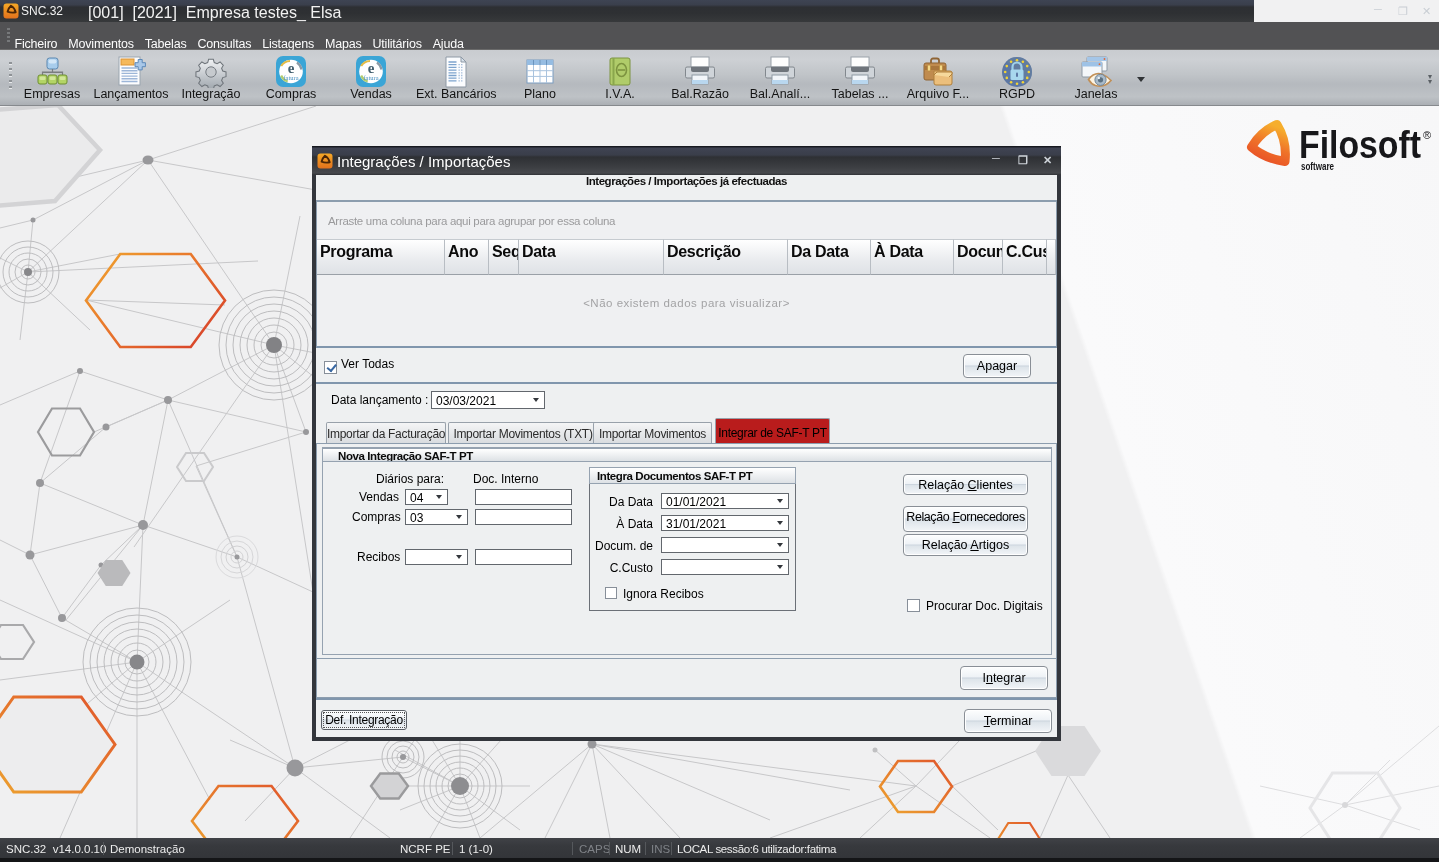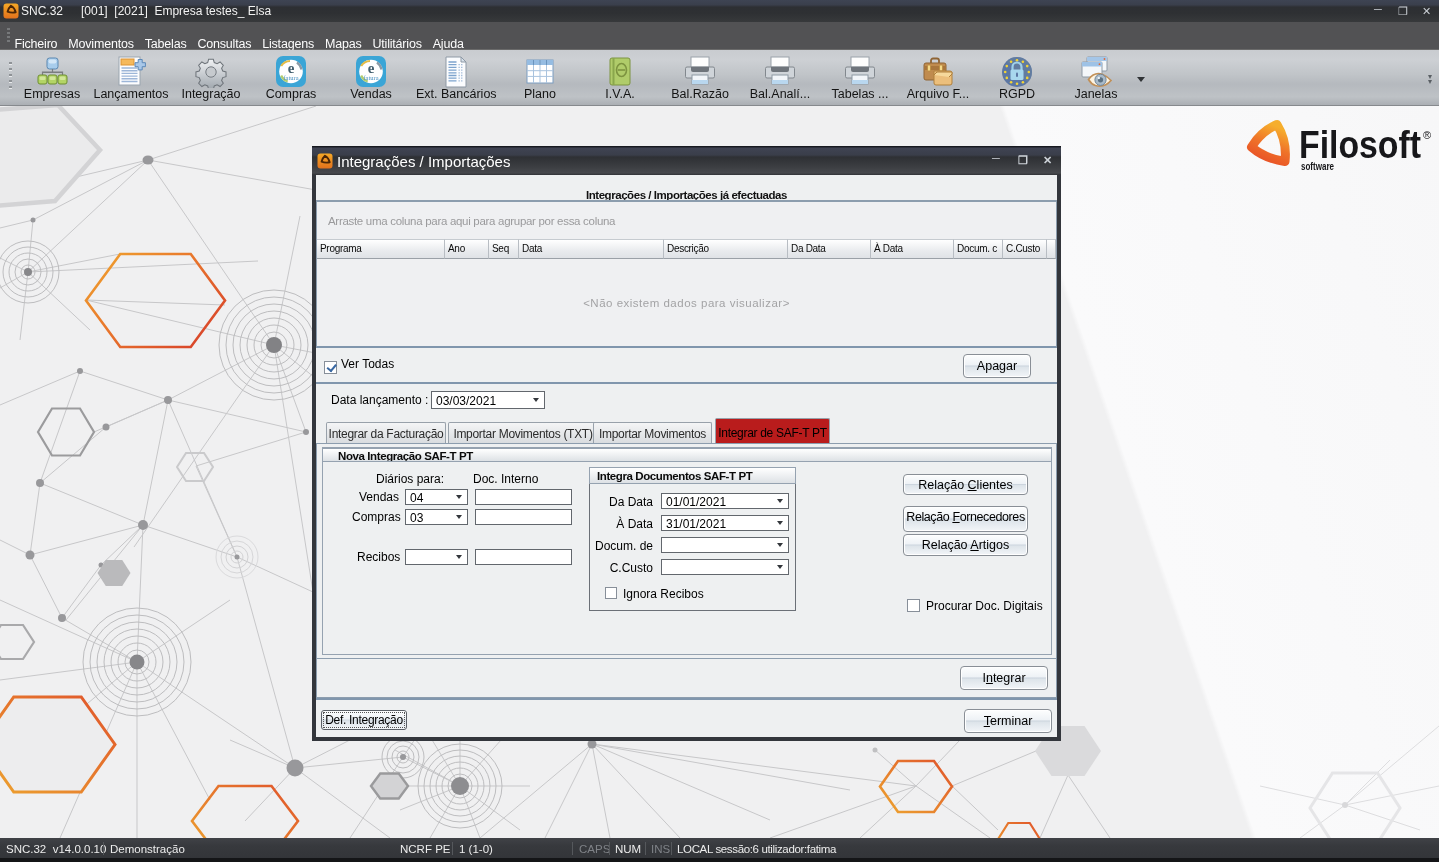--- a/index.html
+++ b/index.html
@@ -1,25 +1,25 @@
 <!DOCTYPE html>
 <html><head>
 <meta charset="utf-8">
 <style>
   * { margin:0; padding:0; box-sizing:border-box; }
   html,body { width:1439px; height:862px; overflow:hidden; font-family:"Liberation Sans",sans-serif; }
   #app { position:relative; width:1439px; height:862px; background:#f1f1f2; }
 
   
-  #titlebar { position:absolute; left:0; top:0; width:1439px; height:22px;
+  #titlebar { position:absolute; left:0; top:0; width:1254px; height:22px;
     background:linear-gradient(180deg,#3e4453 0%,#3a3f4c 22%,#2d2f33 32%,#2e3033 60%,#37393b 100%);
     color:#fff; }
   #titlebar .appicon { position:absolute; left:3px; top:3px; width:16px; height:16px; }
   #titlebar .t1 { position:absolute; left:21px; top:4px; font-size:12px; color:#f2f2f2; }
-  #titlebar .t2 { position:absolute; left:81px; top:4px; font-size:12px; color:#f2f2f2; }
+  #titlebar .t2 { position:absolute; left:88px; top:4px; font-size:16px; color:#f2f2f2; }
   .winbtns span { position:absolute; color:#c9ced4; font-size:11px; line-height:14px; top:4px; }
 
   
   #menubar { position:absolute; left:0; top:22px; width:1439px; height:28px; background:#525254;
     border-bottom:1px solid #6a6a6a; color:#fdfdfd; font-size:13px; }
   #menubar .grip { position:absolute; left:7px; top:6px; width:3px; height:16px;
     background:repeating-linear-gradient(180deg,#77797b 0 2px,#525254 2px 4px); }
   #menubar .items { position:absolute; left:9px; top:1px; height:28px; display:flex; align-items:flex-end; font-size:12.5px; letter-spacing:-0.2px; }
   #menubar .items span { padding:0 5.5px; }
 
@@ -48,31 +48,31 @@
   
   #dlg { position:absolute; left:312px; top:40px; width:749px; height:595px;
     background:#33363c; }
   #dlg .dtitle { position:absolute; left:0; top:0; width:749px; height:29px;
     background:linear-gradient(180deg,#171920 0%,#171920 3%,#3f4352 7%,#3a3e4a 31%,#2e3034 38%,#3b3d41 70%,#47494d 93%,#303236 100%); }
   #dlg .dtitle .txt { position:absolute; left:25px; top:7px; color:#fff; font-size:15px; }
   #dlg .dtitle .dicon { position:absolute; left:5px; top:7px; width:16px; height:16px; }
   #dlg .dbtns span { position:absolute; color:#ccd1d7; font-size:11px; font-weight:bold; line-height:13px; top:8px; }
   #dlgc { position:absolute; left:4px; top:29px; width:741px; height:562px; background:#eef0f1; }
 
-  .hdrline { position:absolute; left:0px; top:14px; width:741px; height:18px; text-align:center;
+  .hdrline { position:absolute; left:0px; top:0; width:741px; height:18px; text-align:center;
     font-weight:bold; font-size:11.5px; letter-spacing:-0.45px; color:#111; }
 
   
   #gridpanel { position:absolute; left:0px; top:25px; width:741px; height:148px;
     background:#eff0f2; border:1px solid #8c9dae; border-top:2px solid #8c9dae; border-bottom:2px solid #8096ad; }
   #gridpanel .drag { position:absolute; left:11px; top:13px; font-size:11.5px; letter-spacing:-0.3px; color:#9a9a9c; }
   #gridhdr { position:absolute; left:0px; top:37px; width:739px; height:20px; }
-  .gcell { position:absolute; top:0; height:20px; background:linear-gradient(180deg,#ffffff,#e9ebee 60%,#dfe2e6);
+  .gcell { position:absolute; top:0; height:36px; background:linear-gradient(180deg,#ffffff,#e9ebee 60%,#dfe2e6);
     border-right:1px solid #b8bdc3; border-top:1px solid #c6cbd0; border-bottom:1px solid #9aa0a7;
-    font-size:10px; letter-spacing:-0.3px; font-weight:normal; color:#0a0a0a; padding:3px 0 0 3px; white-space:nowrap; overflow:hidden; }
+    font-size:16px; letter-spacing:-0.3px; font-weight:bold; color:#0a0a0a; padding:3px 0 0 3px; white-space:nowrap; overflow:hidden; }
   #gridpanel .nodata { position:absolute; left:0; top:95px; width:100%; text-align:center;
     font-size:11.5px; letter-spacing:0.5px; color:#a3a3a5; }
 
   
   .cb { position:absolute; width:13px; height:13px; background:#fff; border:1px solid #878f99; }
   .cb.checked:after { content:""; position:absolute; left:1.5px; top:1.5px; width:7px; height:3.5px;
     border-left:2.2px solid #3767a2; border-bottom:2.2px solid #3767a2; transform:rotate(-50deg); }
   .btn { position:absolute; white-space:nowrap; overflow:hidden; background:linear-gradient(180deg,#fdfefe 0%,#eef2f6 45%,#ccd5de 50%,#dde4ea 55%,#f2f5f8 100%);
     border:1px solid #898f96; border-radius:4px; box-shadow:inset 0 0 0 1px #fff;
     font-size:12.5px; color:#000; text-align:center; }
@@ -260,31 +260,31 @@
         </div>
         <div class="cb checked" style="left:8px;top:186px"></div>
         <span class="lbl" style="position:absolute;left:25px;top:182px">Ver Todas</span>
         <div class="btn" style="left:647px;top:179px;width:68px;height:24px;padding-top:4px">Apagar</div>
         <div class="blueline" style="top:207px"></div>
         <label class="lbl" style="left:15px;top:218px">Data lançamento :</label>
         <div class="combo" style="left:115px;top:216px;width:114px;height:18px">
             <span class="v" style="top:2px">03/03/2021</span>
             <span class="ar"></span>
           </div>
-        <div class="tab" style="left:10px;width:120px">Integrar da Facturação</div>
+        <div class="tab" style="left:10px;width:120px">Importar da Facturação</div>
         <div class="tab" style="left:132px;width:150px">Importar Movimentos (TXT)</div>
         <div class="tab" style="left:277px;width:119px">Importar Movimentos</div>
         <div class="tab active" style="left:399px;width:115px">Integrar de SAF-T PT</div>
         <div id="tabpage"></div>
         <div id="grpnova">
           <div class="grpbar" style="position:absolute;left:-1px;top:0;width:730px;height:14px;padding:1px 0 0 15px">Nova Integração SAF-T PT</div>
           <label class="lbl" style="left:53px;top:24px">Diários para:</label>
           <label class="lbl" style="left:150px;top:24px">Doc. Interno</label>
           <label class="lbl" style="left:36px;top:42px">Vendas</label>
-          <div class="combo" style="left:82px;top:41px;width:63px;height:16px">
+          <div class="combo" style="left:82px;top:41px;width:43px;height:16px">
               <span class="v">04</span>
               <span class="ar"></span>
             </div>
           <div class="tin" style="left:152px;top:41px;width:97px;height:16px"></div>
           <label class="lbl" style="left:29px;top:62px">Compras</label>
           <div class="combo" style="left:82px;top:61px;width:63px;height:16px">
               <span class="v">03</span>
               <span class="ar"></span>
             </div>
           <div class="tin" style="left:152px;top:61px;width:97px;height:16px"></div>

